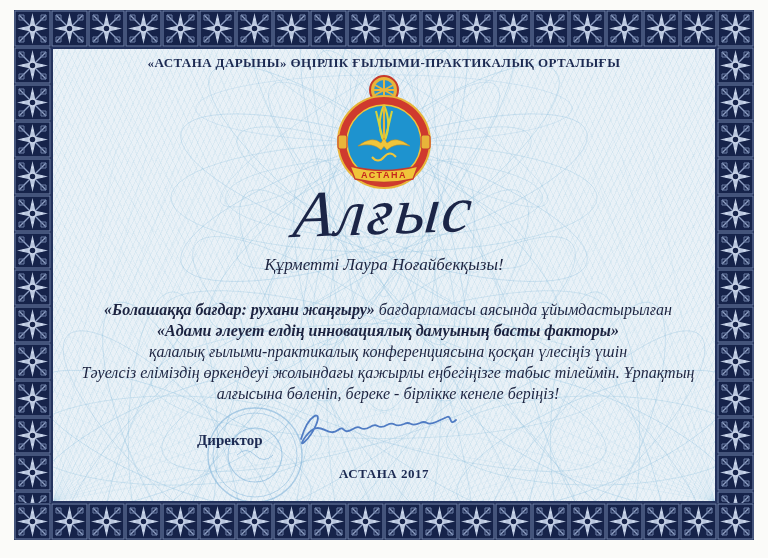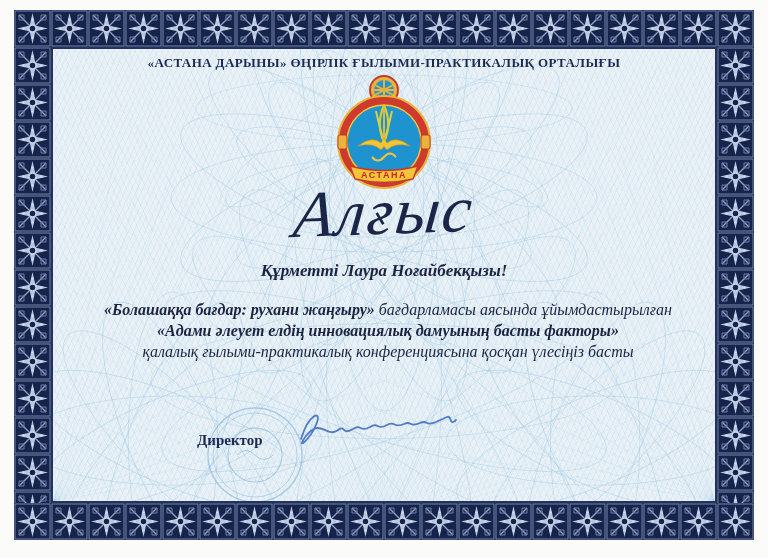--- a/index.html
+++ b/index.html
@@ -26,21 +26,21 @@
     border:2px solid #24335e;box-sizing:border-box;overflow:hidden;
   }
   .guilloche{position:absolute;left:0;top:0;width:100%;height:100%;}
   .layer{position:absolute;left:0;right:0;text-align:center;}
   .org{top:6px;font-weight:bold;font-size:13px;letter-spacing:.4px;color:#1c2a52;}
   .emblem-wrap{top:25px;}
   .title{
     top:130px;font-size:66px;font-style:italic;color:#1b2547;
     transform:skewX(-8deg) rotate(-2deg);letter-spacing:2px;line-height:1;
   }
-  .salutation{top:212px;font-weight:bold;font-style:italic;font-size:17px;color:#1c2340;text-align:center;}
+  .salutation{top:206px;font-weight:normal;font-style:italic;font-size:17px;color:#1c2340;text-align:center;}
   .bodytext{top:250px;font-style:italic;font-size:16px;line-height:21px;color:#1c2340;padding-left:8px;}
   .bodytext p{margin:0 auto;max-width:640px;}
   .bold{font-weight:bold;}
   .stamp{position:absolute;left:152px;top:356px;opacity:.5;}
   .signature{position:absolute;left:240px;top:356px;}
   .sigrow{
     position:absolute;left:0;right:0;top:383px;display:flex;
     justify-content:space-between;padding:0 96px 0 144px;
     font-weight:bold;font-size:15px;color:#1c2a52;
   }
@@ -1023,35 +1023,37 @@
       </svg>
     </div>
 
     <div class="layer title">Алғыс</div>
 
     <div class="layer salutation">Құрметті Лаура Ноғайбекқызы!</div>
 
     <div class="layer bodytext">
       <p><span class="bold">«Болашаққа бағдар: рухани жаңғыру»</span><span> бағдарламасы аясында ұйымдастырылған</span></p>
       <p class="bold">«Адами әлеует елдің инновациялық дамуының басты факторы»</p>
-      <p>қалалық ғылыми-практикалық конференциясына қосқан үлесіңіз басты</p>
+      <p>қалалық ғылыми-практикалық конференциясына қосқан үлесіңіз үшін</p>
+      <p>Тәуелсіз еліміздің өркендеуі жолындағы қажырлы еңбегіңізге табыс тілеймін. Ұрпақтың алғысына бөленіп, береке - бірлікке кенеле беріңіз!</p>
     </div>
 
     <svg class="stamp" width="100" height="100" viewBox="0 0 100 100">
       <circle cx="50" cy="50" r="47" fill="none" stroke="#6fa8d4" stroke-width="1.4"></circle>
       <circle cx="50" cy="50" r="42" fill="none" stroke="#6fa8d4" stroke-width=".8"></circle>
       <circle cx="50" cy="50" r="27" fill="none" stroke="#6fa8d4" stroke-width="1.1"></circle>
       <path d="M32 50 q9 -9 18 0 q9 9 18 0" fill="none" stroke="#6fa8d4" stroke-width="1"></path>
     </svg>
 
     <svg class="signature" width="170" height="52" viewBox="0 0 170 52">
       <path d="M8 34 C16 8 30 4 23 20 C16 36 2 46 13 31 C27 12 34 34 45 25
                C52 19 49 31 60 24 C69 18 66 28 77 22 C86 16 83 26 94 20
                C103 15 100 24 111 19 C119 15 116 23 127 18 C135 14 132 22 143 17
                L154 12 C159 10 156 22 163 15" fill="none" stroke="#3f6fbe" stroke-width="1.8" stroke-linecap="round" opacity=".9"></path>
     </svg>
 
     <div class="sigrow">
       <span>Директор</span>
     </div>
 
+    <div class="layer footer">АСТАНА 2017</div>
   </div>
 </div>
 
 </body></html>

